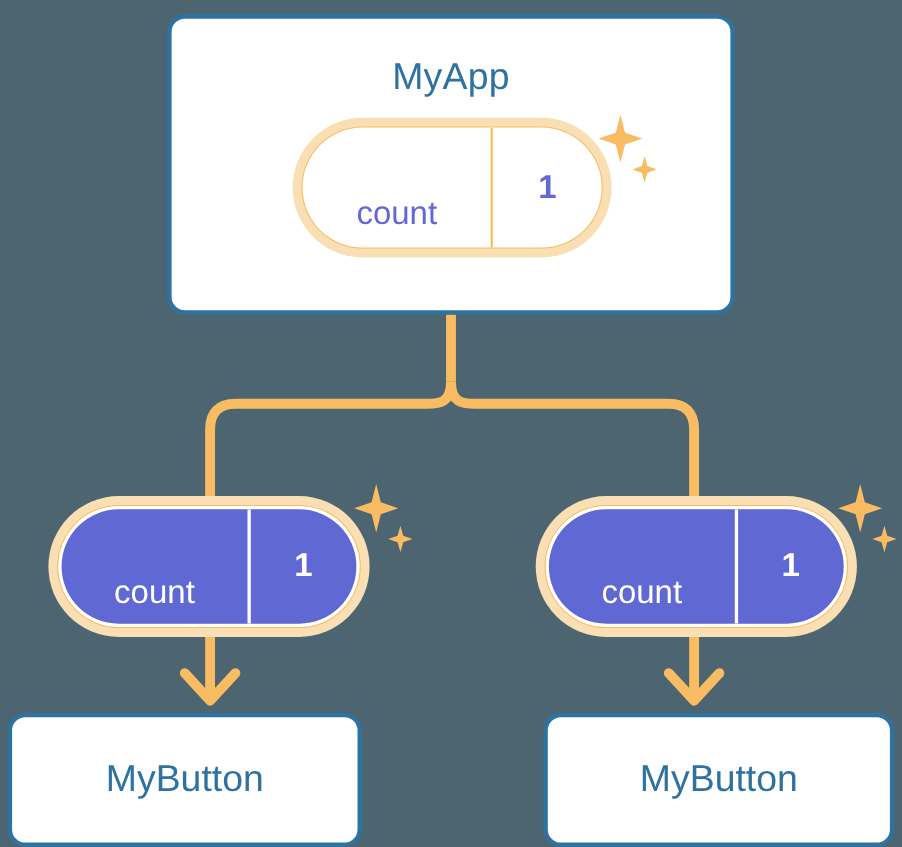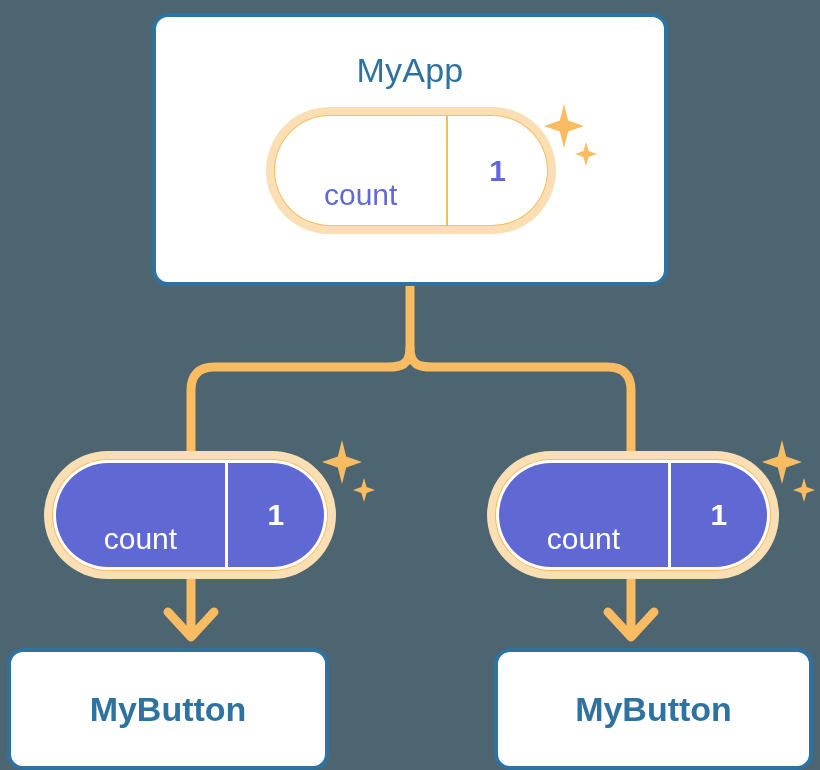--- a/index.html
+++ b/index.html
@@ -185,21 +185,21 @@
   }
   .leaf-label {
     position: absolute;
     left: 0;
     right: 0;
     top: 50%;
     transform: translateY(-50%);
     text-align: center;
     color: #2e72a0;
     font-size: 34px;
-    font-weight: 700;
+    font-weight: 400;
   }
 
   
   .sparkle-group {
     position: absolute;
     pointer-events: none;
   }
   #sparkle-root   { left: 536px; top: 102px; }
   #sparkle-left   { left: 316px; top: 438px; }
   #sparkle-right  { left: 756px; top: 438px; }

